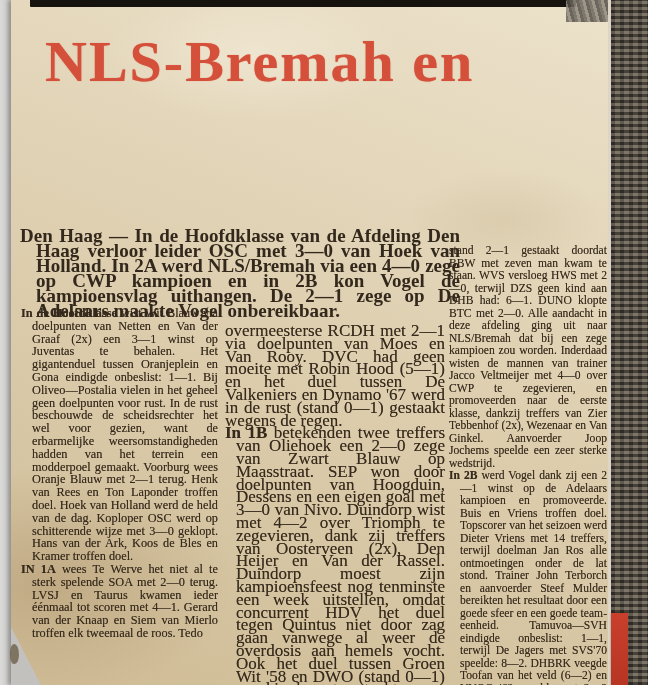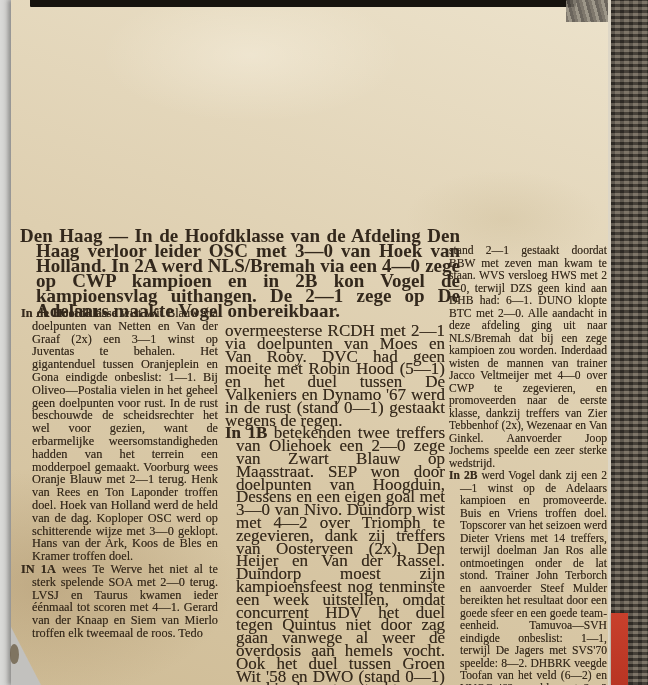--- a/index.html
+++ b/index.html
@@ -81,20 +81,21 @@
   #col3{left:449px;top:227px;width:158px;font-size:11.6px;line-height:12.5px;}
 </style>
 </head>
 <body>
 
 <div id="stage">
 
   <div class="clipping">
 
     <div class="headline">
+      <div>NLS-Bremah en</div>
     </div>
 
     <div class="intro" style="left:9px;">Den Haag — In de Hoofdklasse van de Afdeling Den Haag verloor leider OSC met 3—0 van Hoek van Holland. In 2A werd NLS/Bremah via een 4—0 zege op CWP kampioen en in 2B kon Vogel de kampioensvlag uithangen. De 2—1 zege op De Adelaars maakte Vogel onbereikbaar.</div>
 
     <div class="col" id="col1" style="left:10px;">
       <p><b>In de Hoofdklasse</b> <span>wist Wit Blauw via doelpunten van Netten en Van der Graaf (2x) een 3—1 winst op Juventas te behalen. Het gigantenduel tussen Oranjeplein en Gona eindigde onbeslist: 1—1. Bij Oliveo—Postalia vielen in het geheel geen doelpunten voor rust. In de rust beschouwde de scheidsrechter het wel voor gezien, want de erbarmelijke weersomstandigheden hadden van het terrein een modderpoel gemaakt. Voorburg wees Oranje Blauw met 2—1 terug. Henk van Rees en Ton Laponder troffen doel. Hoek van Holland werd de held van de dag. Koploper OSC werd op schitterende wijze met 3—0 geklopt. Hans van der Ark, Koos de Bles en Kramer troffen doel.</span></p>
       <p><b>IN 1A</b> <span>wees Te Werve het niet al te sterk spelende SOA met 2—0 terug. LVSJ en Taurus kwamen ieder éénmaal tot scoren met 4—1. Gerard van der Knaap en Siem van Mierlo troffen elk tweemaal de roos. Tedo</span></p>
     </div>
 
     <div class="col" id="col2" style="left:214px;">

